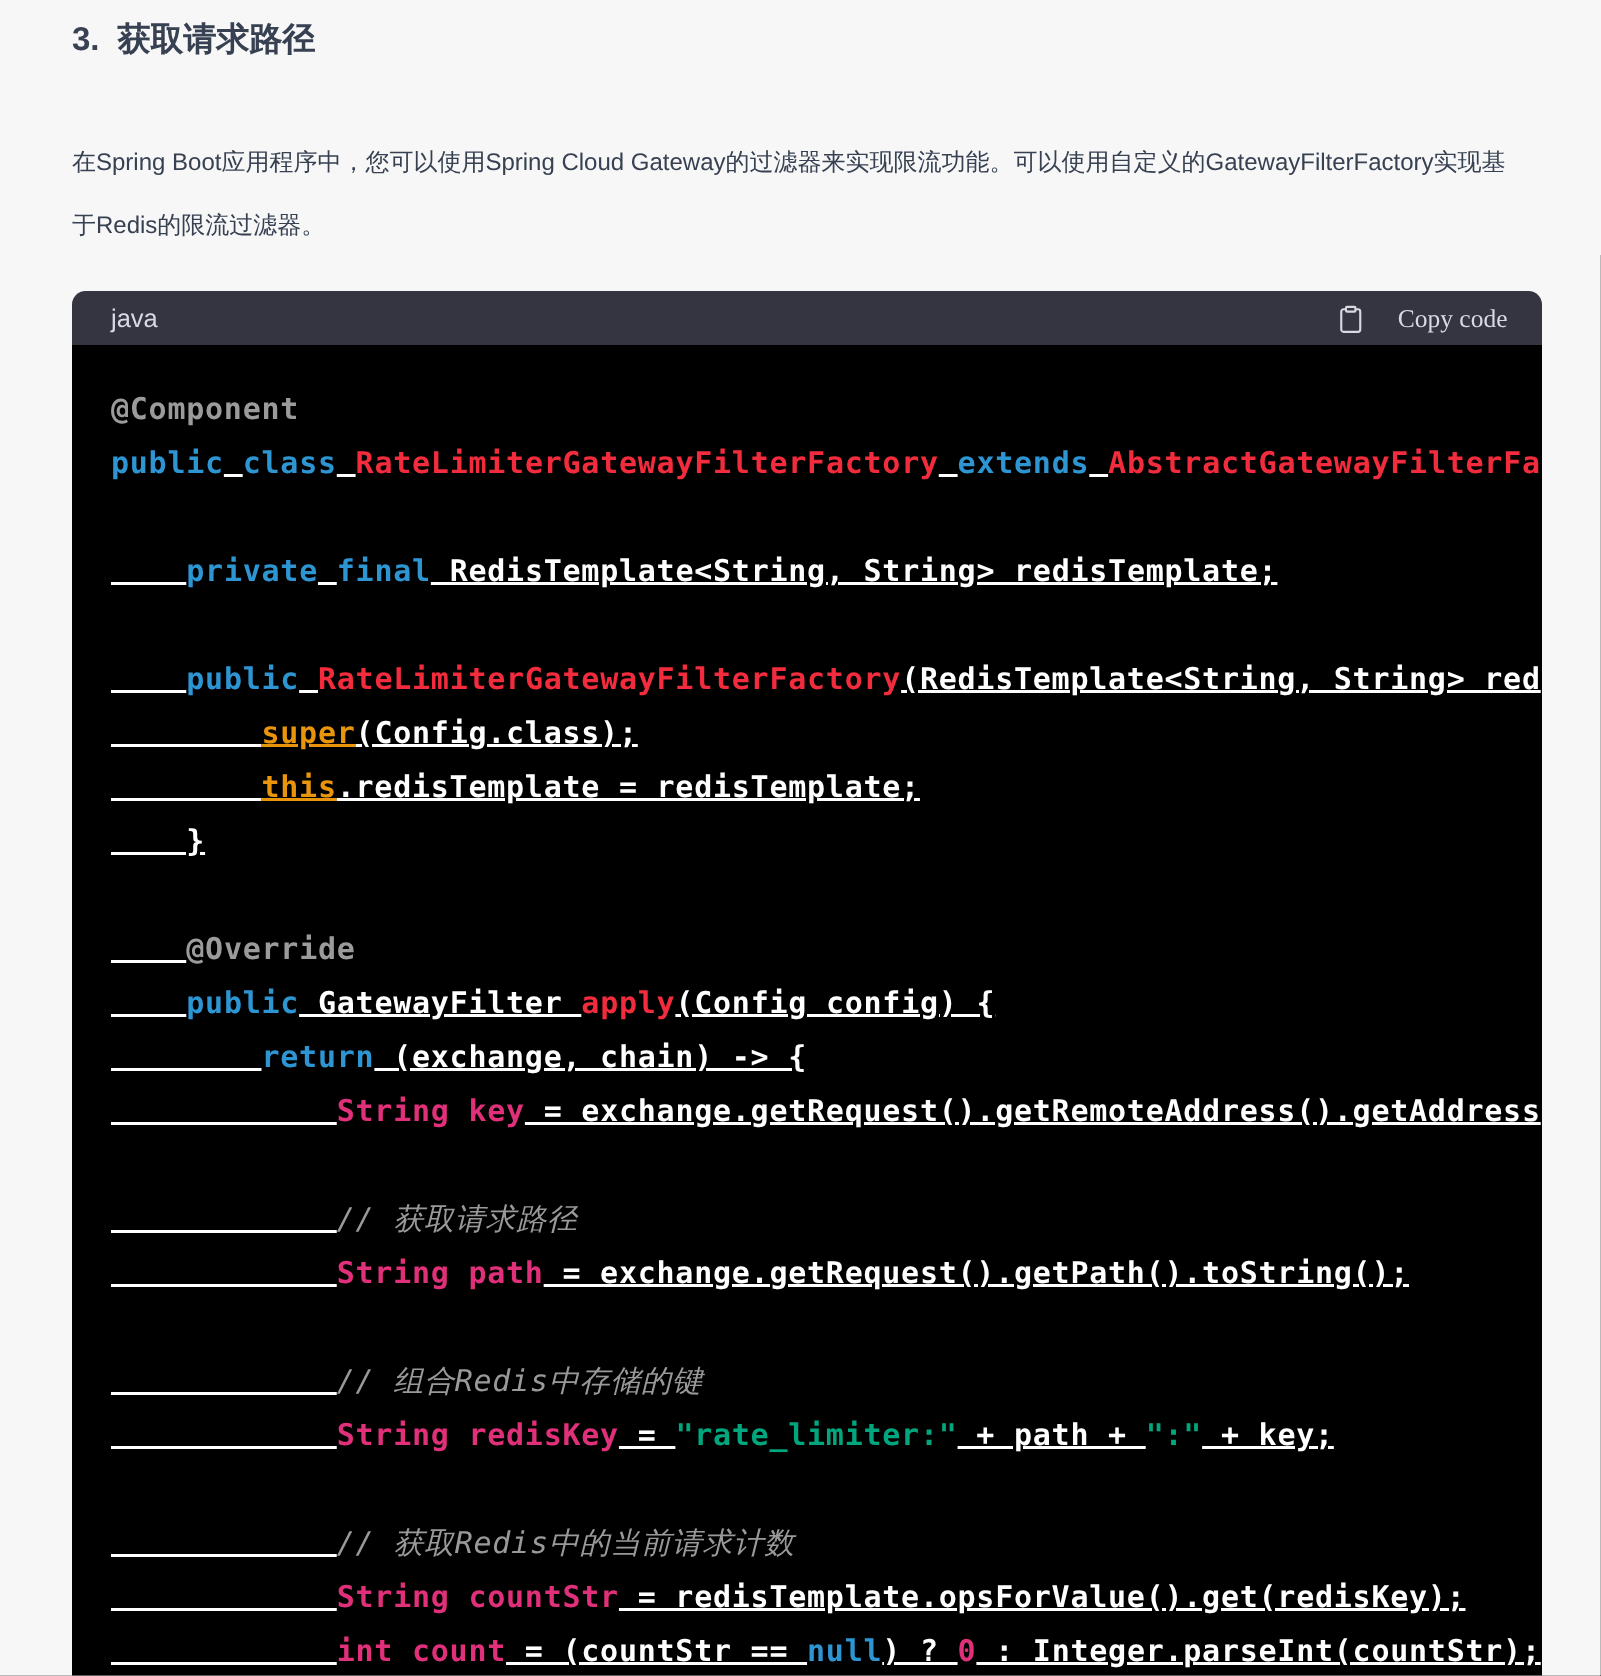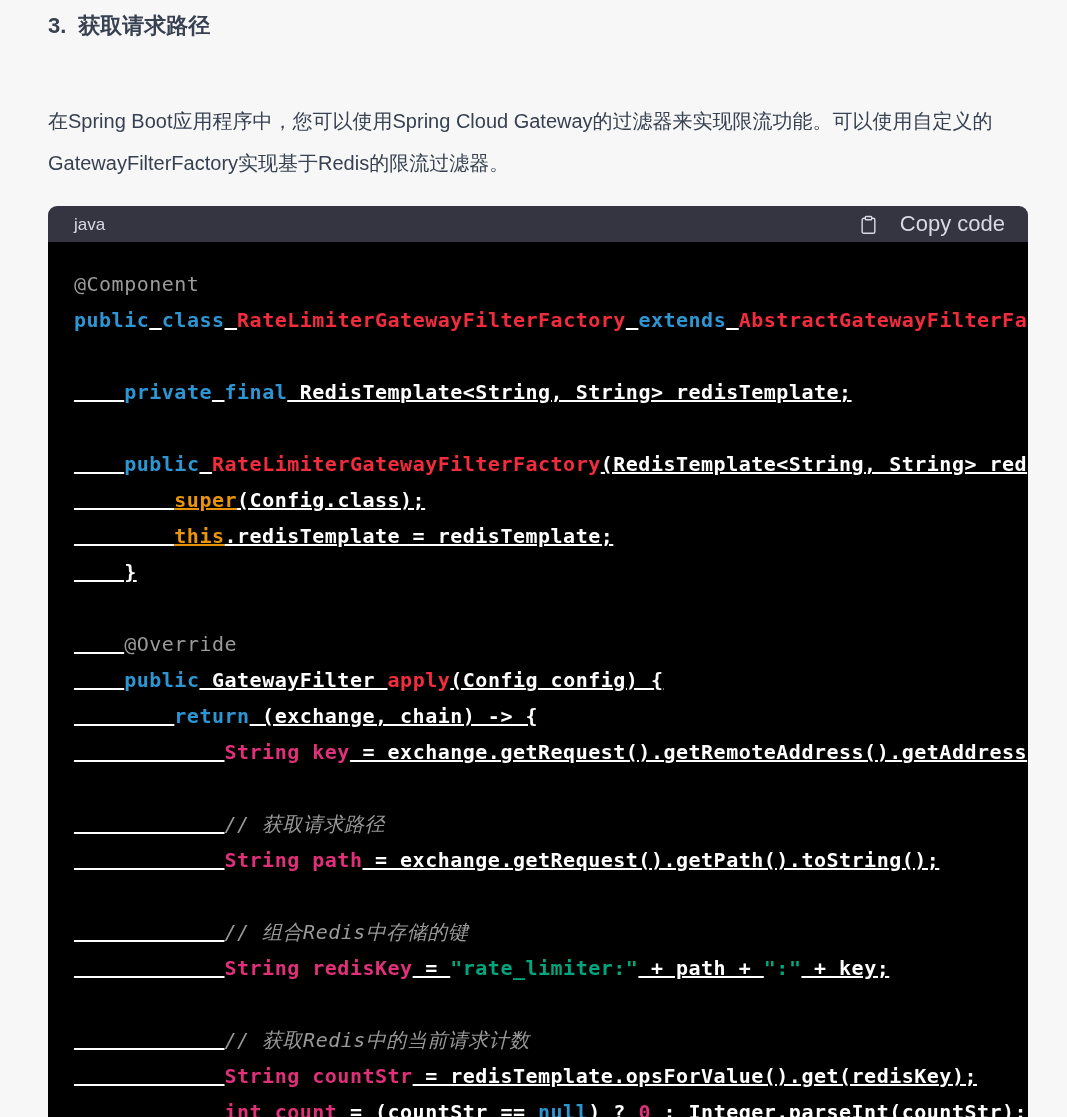--- a/index.html
+++ b/index.html
@@ -13,23 +13,23 @@
 
   .heading {
     margin: 12px 40px 0 48px;
     display: flex; align-items: baseline;
     font-size: 22px; line-height: 28px;
     font-weight: 600; color: var(--text, #374151);
   }
   .heading .num { margin-right: 12px; font-weight: 600; }
 
   .para {
-    margin: 60px 40px 0 48px;
+    margin: 48px 40px 0 48px;
     width: 965px;
-    font-size: 20px; line-height: 42px;
+    font-size: 16px; line-height: 42px;
     color: var(--text, #374151);
     font-weight: 400;
   }
 
   .codeblock {
     margin: 22px 39px 0 48px;
     width: 980px;
     border-radius: 9px 9px 0 0;
     overflow: hidden;
   }
@@ -40,22 +40,22 @@
     padding: 0 23px 0 26px;
   }
   .lang {
     color: var(--header_text, #d9d9e3);
     font-size: 17px; line-height: 1;
   }
   .copybtn {
     display: flex; align-items: center; gap: 22px;
     background: none; border: none; cursor: pointer;
     color: var(--header_text, #d9d9e3);
-    font-family: Liberation Sans, sans-serif;
-    font-size: 22px; line-height: 1; padding: 0;
+    font-family: Liberation Serif, serif;
+    font-size: 17px; line-height: 1; padding: 0;
   }
   .copybtn svg { display: block; }
 
   .codebody {
     background: var(--code_bg, #000000);
     padding: 24px 0 24px 26px;
     font-family: "DejaVu Sans Mono", "Liberation Mono", monospace;
     font-size: 20px; line-height: 36px; letter-spacing: 0.5px;
     font-weight: 700;
     color: var(--plain, #ffffff);
@@ -64,21 +64,21 @@
   }
   .code-line { min-height: 36px; white-space: pre; }
 
   .tk-pl   { color: var(--plain, #ffffff); text-decoration: underline; }
   .tk-kw   { color: var(--keyword, #2e95d3); }
   .tk-ti   { color: var(--title, #f22c3d); text-align: center; }
   .tk-va   { color: var(--variable, #df3079); }
   .tk-st   { color: var(--string, #00a67d); }
   .tk-bi   { color: var(--builtin, #e9950c); text-decoration: underline; }
   .tk-cm   { color: var(--comment, #999999); font-weight: 400; font-style: italic; }
-  .tk-meta { color: var(--meta, #9b9b9b); font-weight: 400; }
+  .tk-meta { color: var(--meta, #9b9b9b); font-weight: 700; }
 </style>
 </head>
 <body>
 
 <div class="page">
 
   <div class="heading">
     <span class="num">3.</span>
     <span>获取请求路径</span>
   </div>

